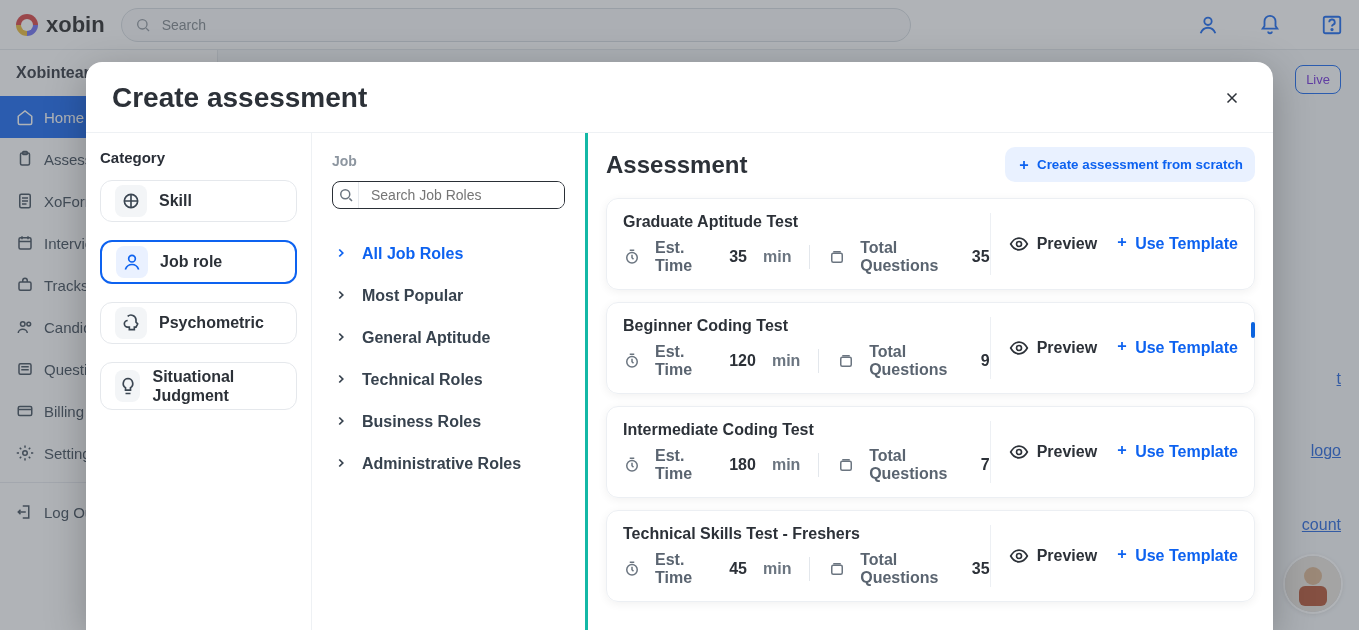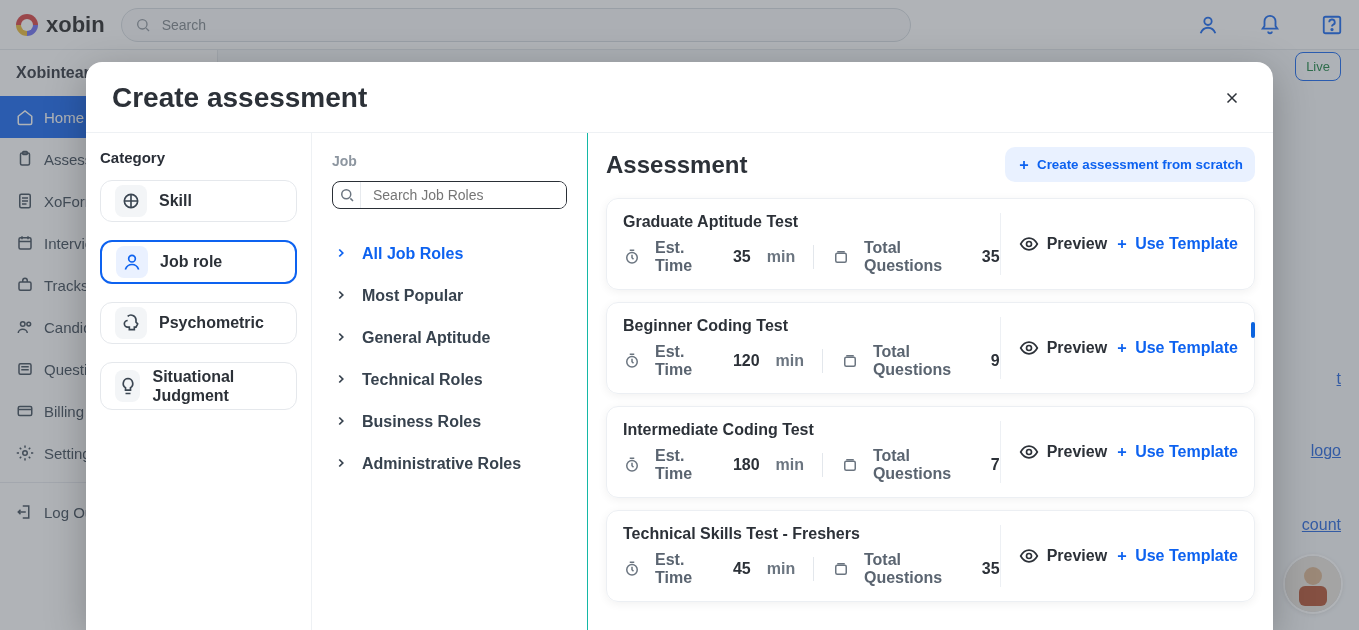--- a/index.html
+++ b/index.html
@@ -28,21 +28,21 @@
   .tb-ico{width:22px;height:22px;display:flex;align-items:center;justify-content:center;color:#0d62f0}
   
   .app{display:flex;height:calc(630px - 50px)}
   .leftnav{width:218px;border-right:1px solid var(--border);background:#fff;display:flex;flex-direction:column}
   .leftnav .title{padding:14px 16px;font-weight:700;color:#2a2f38}
   .navitem{display:flex;align-items:center;gap:10px;padding:12px 16px;color:#3a4754;font-size:15px}
   .navitem.active{background:#0d62f0;color:#fff}
   .navitem .ni{width:18px;height:18px;display:inline-flex;align-items:center;justify-content:center}
   .leftnav .sep{height:1px;background:#e7eaee;margin:8px 0}
   .content{flex:1;position:relative}
-  .live-badge{position:absolute;right:18px;top:2px;border:1px solid #0d62f0;border-radius:8px;padding:6px 10px;color:#15803d;font-size:13px;background:#fbfdff}
+  .live-badge{position:absolute;right:18px;top:15px;border:1px solid #0d62f0;border-radius:8px;padding:6px 10px;color:#6d28d9;font-size:13px;background:#fbfdff}
   .link-right{position:absolute;right:18px;color:#1d5fdc;text-decoration:underline}
   .link-right.a{top:320px}
   .link-right.b{top:392px}
   .link-right.c{top:466px}
   .avatar{position:absolute;right:18px;bottom:18px;width:56px;height:56px;border-radius:50%;background:linear-gradient(#d9d9d9,#d9d9d9);overflow:hidden;box-shadow:0 0 0 2px #fff, 0 1px 6px rgba(0,0,0,.2)}
   .avatar svg{width:100%;height:100%}
   
   .scrim{position:absolute;inset:0;background:rgba(80,86,95,.45);}
 
   
@@ -52,21 +52,21 @@
   .close{margin-left:auto;font-size:20px;line-height:1;border:none;background:transparent;cursor:pointer;color:#2c3138}
   .modal-body{display:flex;flex:1;min-height:0;border-top:1px solid #eef1f4}
   .col-cat{width:226px;border-right:1px solid #eef1f4;padding:16px 14px}
   .col-cat h4{margin:0 0 14px;font-size:15px;color:#2a2f38}
   .chip{display:flex;align-items:center;gap:12px;border:1px solid #e5e8ec;border-radius:12px;padding:4px 14px;margin-bottom:18px;cursor:pointer;background:#fff}
   .chip .ic{width:32px;height:32px;border-radius:8px;background:#f3f5f7;display:flex;align-items:center;justify-content:center;color:#3b4652}
   .chip .lbl{font-weight:700;color:#2c3138}
   .chip.sit .lbl{line-height:1.2}
   .chip.active{border:2px solid #0d62f0}
   .chip.active .ic{color:#0d62f0;background:#eaf1ff}
-  .col-job{width:276px;border-right:1px solid #14b8a6;padding:14px 20px}
+  .col-job{width:276px;border-right:3px solid #14b8a6;padding:14px 20px}
   .col-job h4{margin:6px 0 12px;color:#8d96a0;font-weight:600;font-size:14px}
   .job-search{display:flex;border:1px solid #2a2f36;border-radius:8px;overflow:hidden;height:28px}
   .job-search .lens{width:44px;display:flex;align-items:center;justify-content:center;border-right:1px solid #e7eaee}
   .job-search input{border:none;outline:none;flex:1;padding:0 12px;font-size:14px}
   .job-list{margin-top:28px;display:flex;flex-direction:column;gap:8px}
   .jrow{display:flex;align-items:center;gap:12px;padding:8px 2px;color:#37424e;font-weight:700;cursor:pointer}
   .jrow .arw{width:16px;height:16px;color:#37424e}
   .jrow.active{color:#0d62f0}
   .jrow.active .arw{color:#0d62f0}
   .col-ass{flex:1;padding:14px 18px 0;overflow:auto}
@@ -75,23 +75,23 @@
   .create-btn{margin-left:auto;background:#e9f1ff;color:#0d62f0;border:none;border-radius:10px;padding:10px 12px;font-weight:700;display:flex;align-items:center;gap:6px;cursor:pointer}
   .cards{display:flex;flex-direction:column;gap:12px}
   .card{border:1px solid #eceff3;border-radius:12px;padding:14px 16px;display:flex;align-items:stretch;box-shadow:var(--shadow)}
   .card .left{flex:1;display:flex;flex-direction:column;gap:8px}
   .cname{font-weight:700;color:#2c3138}
   .meta{display:flex;align-items:center;gap:14px;color:#5a6470;font-weight:700}
   .meta .sep{width:1px;height:24px;background:#e3e7ec;margin:0 4px}
   .meta .ico{width:18px;height:18px;color:#6b7580}
   .meta .val{font-weight:800;color:#2c3138;margin-left:6px}
   .meta .unit{font-weight:600;color:#6b7580;margin-left:2px}
-  .card .right{display:flex;align-items:center;gap:8px;border-left:1px solid #edf0f4;padding-left:18px}
+  .card .right{display:flex;align-items:center;gap:18px;border-left:1px solid #edf0f4;padding-left:18px}
   .preview{display:flex;align-items:center;gap:8px;color:#2c3138;font-weight:700;cursor:pointer}
-  .use{display:flex;align-items:center;gap:6px;color:#0d62f0;font-weight:800;cursor:pointer}
+  .use{display:flex;gap:6px;color:#0d62f0;font-weight:800;cursor:pointer}
   .scroll-thumb{position:absolute;right:104px;top:322px;width:4px;height:16px;border-radius:2px;background:#0b63de}
   
   svg{display:block}
 </style>
 </head>
 <body>
 
 <div class="topbar">
   <div class="brand">
     <span class="logo"></span>

